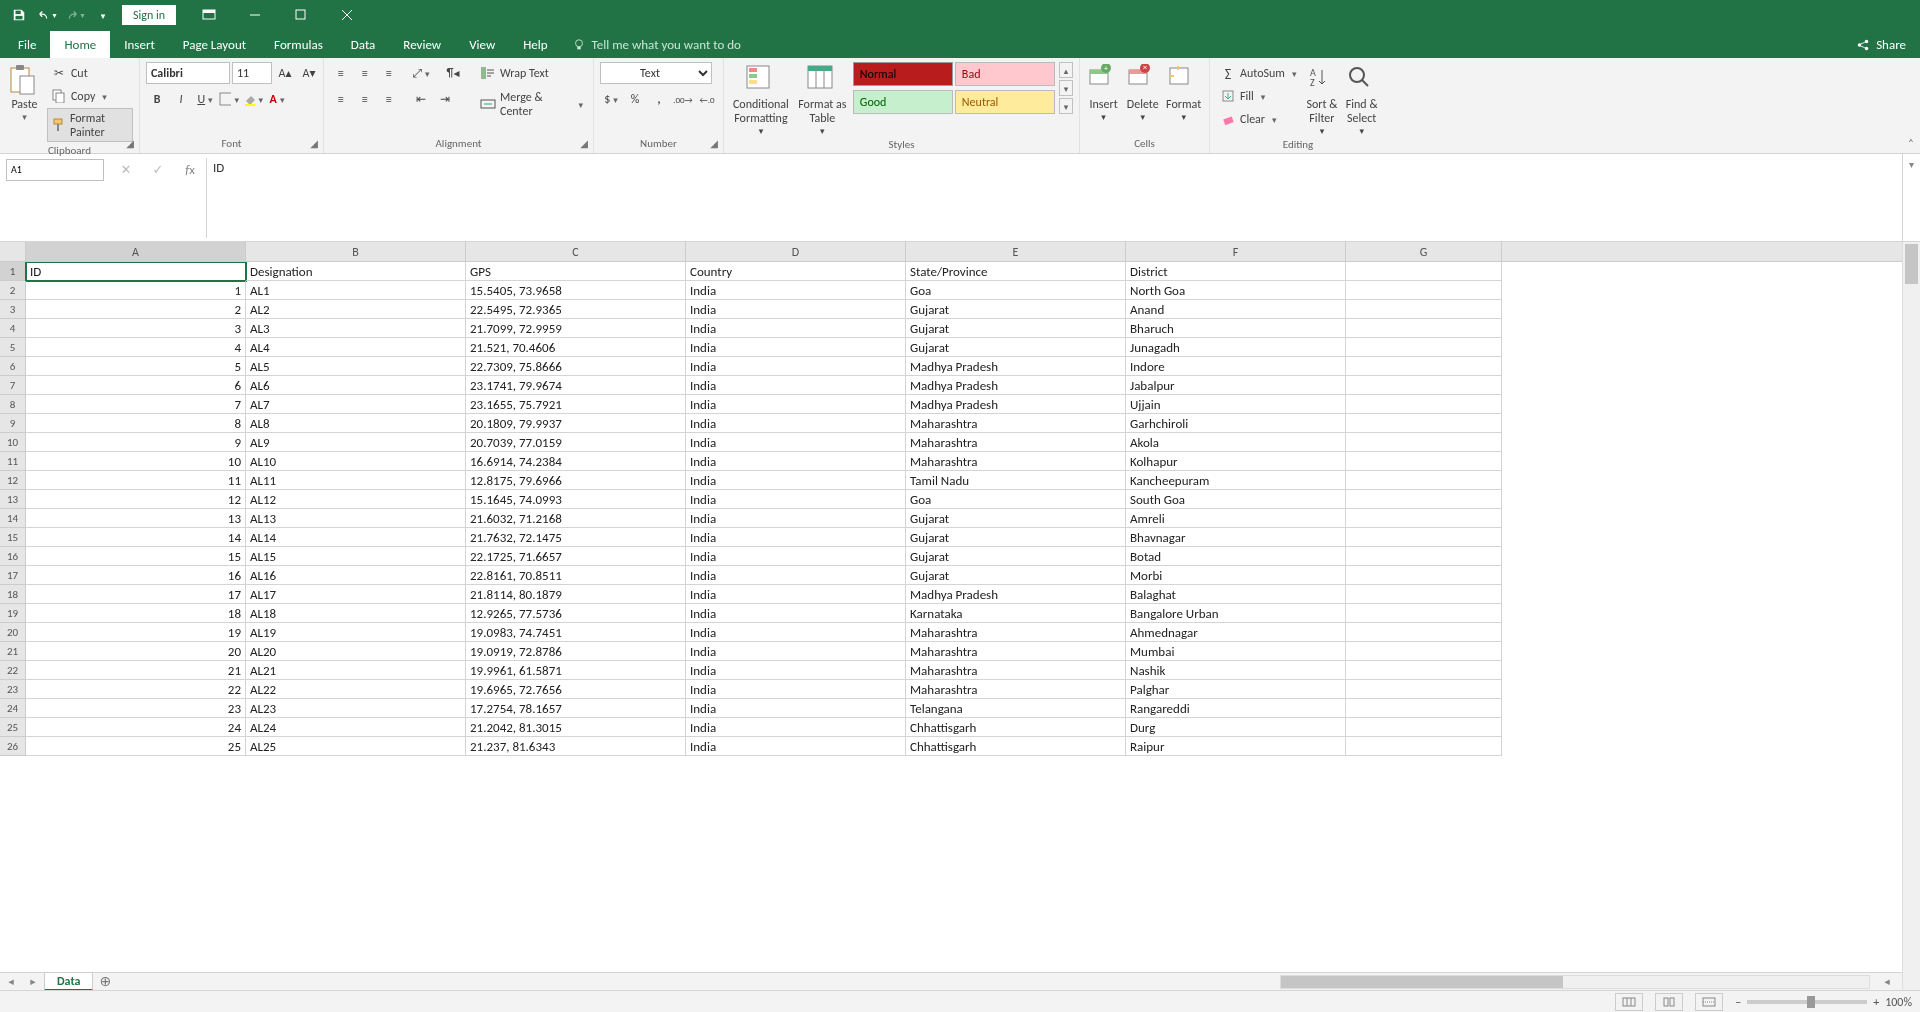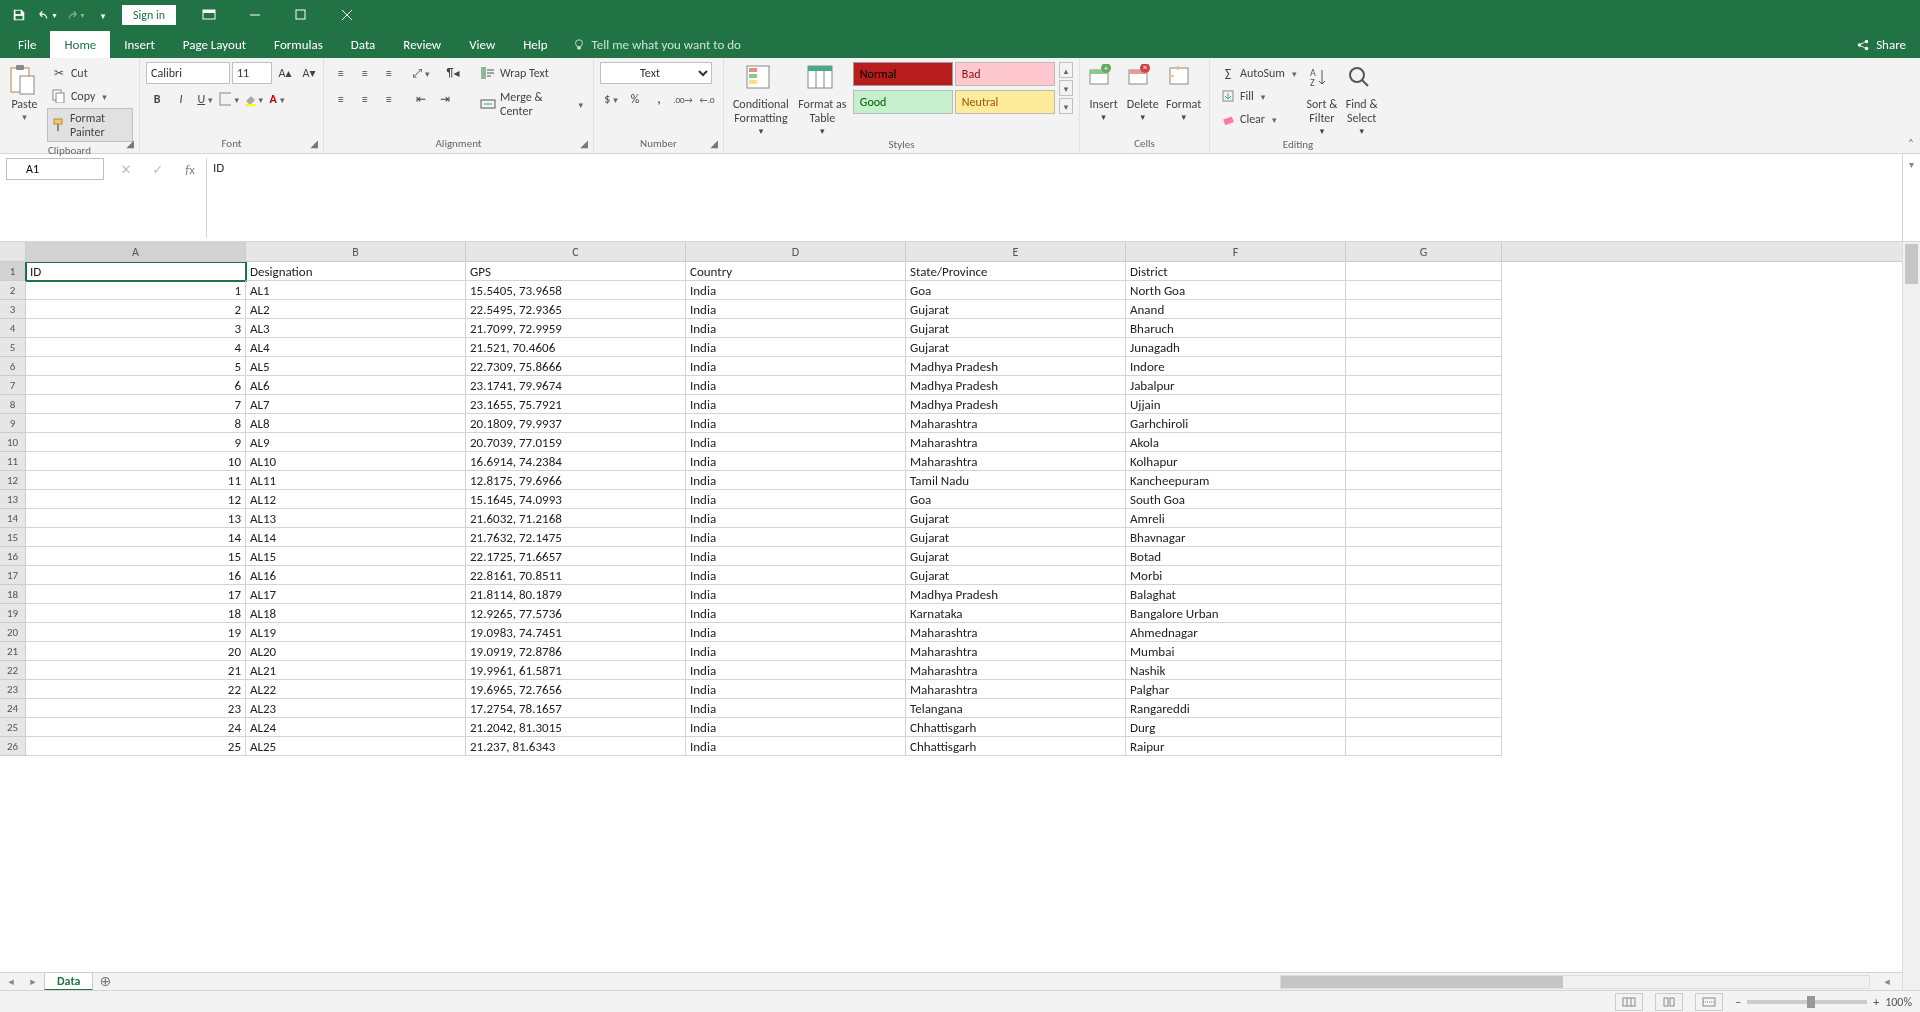--- a/index.html
+++ b/index.html
@@ -44,21 +44,21 @@
 .style-bad    { background:#ffc7ce; color:#9c0006; }
 .style-good   { background:#c6efce; color:#006100; }
 .style-neutral{ background:#ffeb9c; color:#9c5700; }
 .styles-arrows { width:16px; display:flex; flex-direction:column; justify-content:space-between; height:52px; }
 .styles-arrows div{ height:16px; border:1px solid #c0c0c0; font-size:9px; display:flex; align-items:center; justify-content:center; color:#666;}
 .ribbon .collapse { position:absolute; right:6px; bottom:4px; font-size:11px; color:#666; }
 
 
 .fbar { height: 88px; background:#fff; border-bottom:1px solid #d4d4d4; display:flex; }
 .fbar .namebox { width: 98px; margin: 4px 0 0 6px; }
-.fbar .namebox input{ width:100%; height:22px; border:1px solid #c0c0c0; font-size:12px; padding:0 19px; }
+.fbar .namebox input{ width:100%; height:22px; border:1px solid #c0c0c0; font-size:10px; padding:0 4px; }
 .fbar .fxarea { display:flex; align-items:flex-start; gap:8px; padding:4px 4px 0 10px; }
 .fbar .fxbtn { width:24px; height:22px; display:flex; align-items:center; justify-content:center; color:#888; font-size:13px; }
 .fbar .fxinput { flex:1; padding:4px 4px 0 0; }
 .fbar .fxinput .cellval { border-left:1px solid #d4d4d4; height:80px; padding:2px 6px; font-size:13px; color:#333; }
 
 
 .gridwrap { position:absolute; top:242px; left:0; right:0; bottom:22px; display:flex; flex-direction:column; }
 .colhdr { display:flex; height:20px; background:#e6e6e6; border-bottom:1px solid #ccc; }
 .colhdr .corner { width:26px; border-right:1px solid #ccc; background:#e6e6e6; }
 .colhdr .ch { border-right:1px solid #ccc; display:flex; align-items:center; justify-content:center; font-size:12px; color:#555; }
@@ -217,21 +217,21 @@
           </div>
       </div>
     </div>
     <div class="label">Clipboard</div>
     <div class="dlaunch">◢</div>
   </div>
 
   <div class="group" style="width:184px;">
     <div class="body vstack" style="gap:4px;">
       <div class="hstack">
-        <input class="fake" style="width: 84px;" value="Calibri">
+        <input class="fake" style="width: 84px; font-weight: bold;" value="Calibri">
         <input class="fake" style="width: 40px;" value="11">
         <div class="sqbtn">A▴</div>
         <div class="sqbtn">A▾</div>
       </div>
       <div class="hstack">
         <div class="sqbtn">
             <b>B</b>
           </div>
         <div class="sqbtn">
             <i>I</i>

